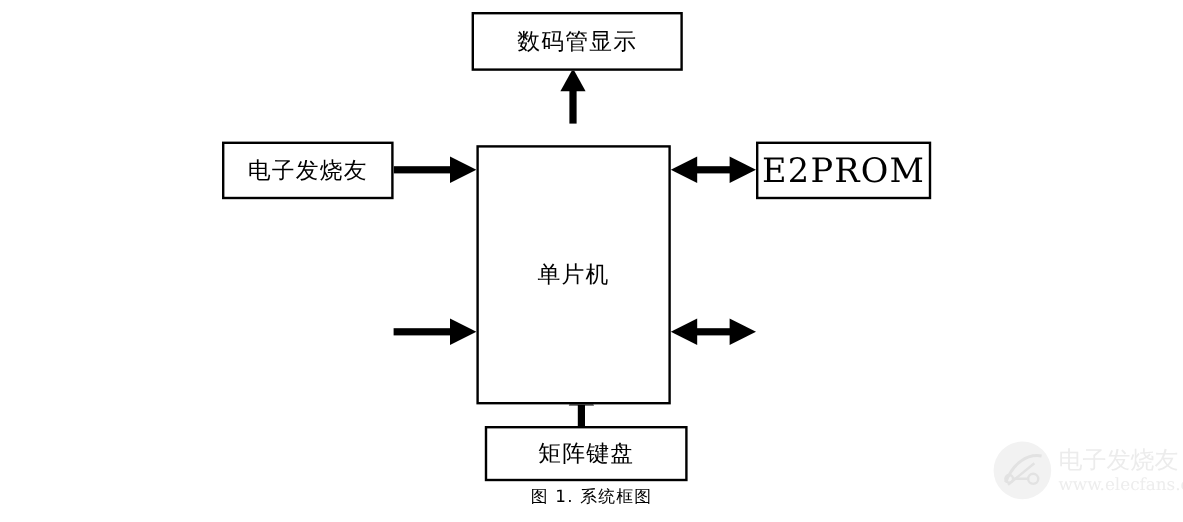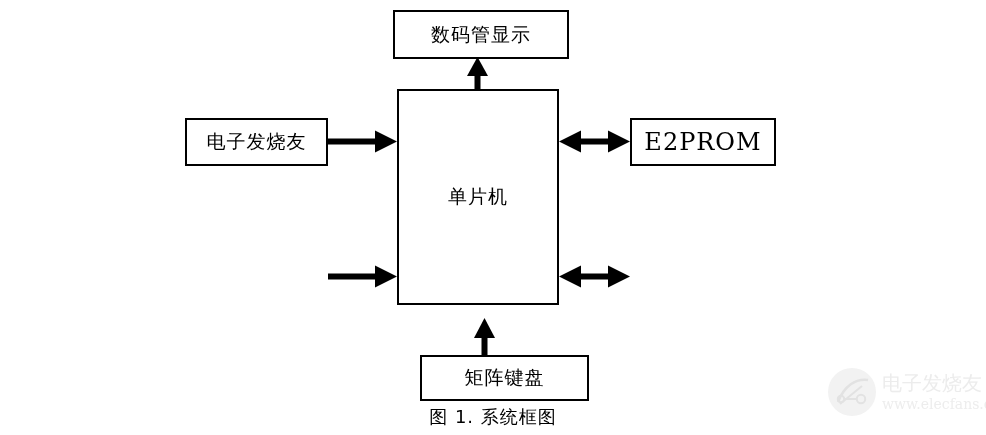--- a/index.html
+++ b/index.html
@@ -25,51 +25,51 @@
     justify-content: center;
     color: #000000;
     letter-spacing: 1px;
   }
   .box-cjk {
     font-family: "DejaVu Sans", "Liberation Sans", sans-serif;
     font-size: 19px;
   }
   .box-latin {
     font-family: "DejaVu Serif", "Liberation Serif", serif;
-    font-size: 24px;
+    font-size: 28px;
     text-align: right;
   }
 
   
   #box-display   { left: 393px; top: 10px;  width: 176px; height: 49px; }
-  #box-mcu       { left: 397px; top: 89px; width: 162px; height: 216px; }
+  #box-mcu       { left: 397px; top: 121px; width: 162px; height: 216px; }
   #box-voltage   { left: 185px; top: 118px; width: 143px; height: 48px; }
   #box-frequency { left: 185px; top: 253px; width: 143px; height: 48px; }
   #box-e2prom    { left: 630px; top: 118px; width: 146px; height: 48px; }
   #box-rtc       { left: 630px; top: 253px; width: 146px; height: 48px; }
-  #box-keypad    { left: 420px; top: 355px; width: 169px; height: 46px; }
+  #box-keypad    { left: 404px; top: 355px; width: 169px; height: 46px; }
 
   
   #arrows {
     position: absolute;
     left: 0; top: 0;
     width: 986px;
     height: 435px;
     pointer-events: none;
   }
 
   
   #caption {
     position: absolute;
     left: 0;
     top: 405px;
     width: 986px;
     text-align: center;
     font-family: "DejaVu Sans", "Liberation Sans", sans-serif;
-    font-size: 18px;
+    font-size: 14px;
     color: #000000;
     letter-spacing: 1px;
   }
 
   
   #watermark {
     position: absolute;
     left: 826px;
     top: 362px;
     width: 160px;

